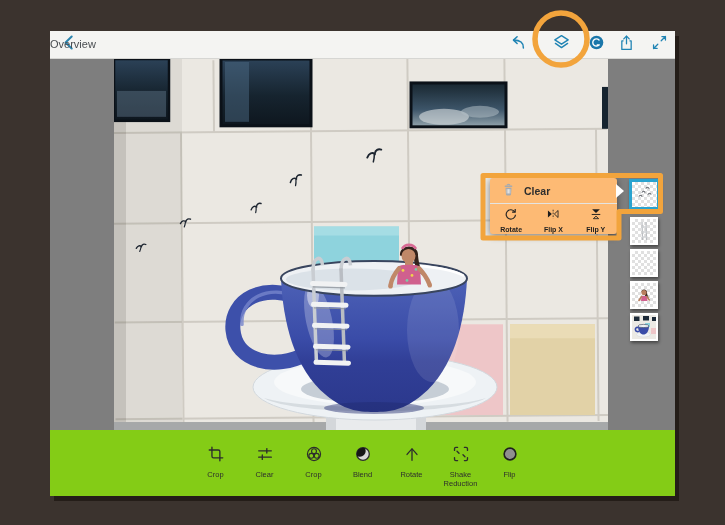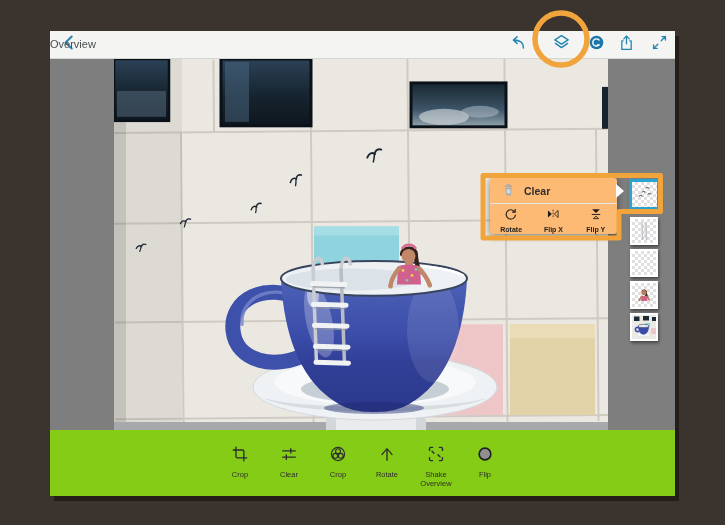--- a/index.html
+++ b/index.html
@@ -378,39 +378,53 @@
             <circle cx="10" cy="10" r="7.3"></circle>
             <circle cx="10" cy="6.9" r="2.7"></circle>
               <circle cx="7" cy="12" r="2.7"></circle>
               <circle cx="13" cy="12" r="2.7"></circle>
           </svg>
         </span>
         <span class="lbl">Crop</span>
       </div>
       <div class="tool">
         <span>
+          <svg width="18" height="18" viewBox="0 0 20 20">
+            <defs>
+                <clipPath id="blendclip">
+                  <circle cx="10" cy="10" r="7"></circle>
+                </clipPath>
+              </defs>
+            <circle cx="10" cy="10" r="7" fill="#d6d6d6" stroke="#2d2d2d" stroke-width="1.4"></circle>
+            <circle cx="6.6" cy="6.6" r="6.4" fill="#161616" clip-path="url(#blendclip)"></circle>
+          </svg>
+        </span>
+        <span class="lbl">Blend</span>
+      </div>
+      <div class="tool">
+        <span>
           <svg width="18" height="18" viewBox="0 0 20 20" fill="none" stroke="#2d2d2d" stroke-width="1.5" stroke-linecap="round">
             <path d="M10 17 V4.5"></path>
             <path d="M4.5,10.5 C6.5,8 8.5,5.8 10,4.3 C11.5,5.8 13.5,8 15.5,10.5"></path>
           </svg>
         </span>
         <span class="lbl">Rotate</span>
       </div>
       <div class="tool">
         <span>
           <svg width="18" height="18" viewBox="0 0 20 20" fill="none" stroke="#2d2d2d" stroke-width="1.5" stroke-linecap="round">
             <path d="M2.8,6 V4.2 a1.5,1.5 0 0 1 1.5,-1.5 h1.9"></path>
             <path d="M13.8,2.7 h1.9 a1.5,1.5 0 0 1 1.5,1.5 V6"></path>
             <path d="M2.8,14 v1.8 a1.5,1.5 0 0 0 1.5,1.5 h1.9"></path>
             <path d="M17.2,14 v1.8 a1.5,1.5 0 0 1 -1.5,1.5 h-1.9"></path>
             <path d="M7.8,9.2 l-2.2,-2.2"></path>
             <path d="M12.2,10.8 l2.2,2.2"></path>
           </svg>
         </span>
-        <span class="lbl">Shake Overview</span>
+        <span class="lbl">Shake Reduction</span>
       </div>
       <div class="tool">
         <span>
           <svg width="18" height="18" viewBox="0 0 20 20">
             <circle cx="10" cy="10" r="6.5" fill="#8f8f8f" stroke="#1f1f1f" stroke-width="1.8"></circle>
           </svg>
         </span>
         <span class="lbl">Flip</span>
       </div>
     </div>

